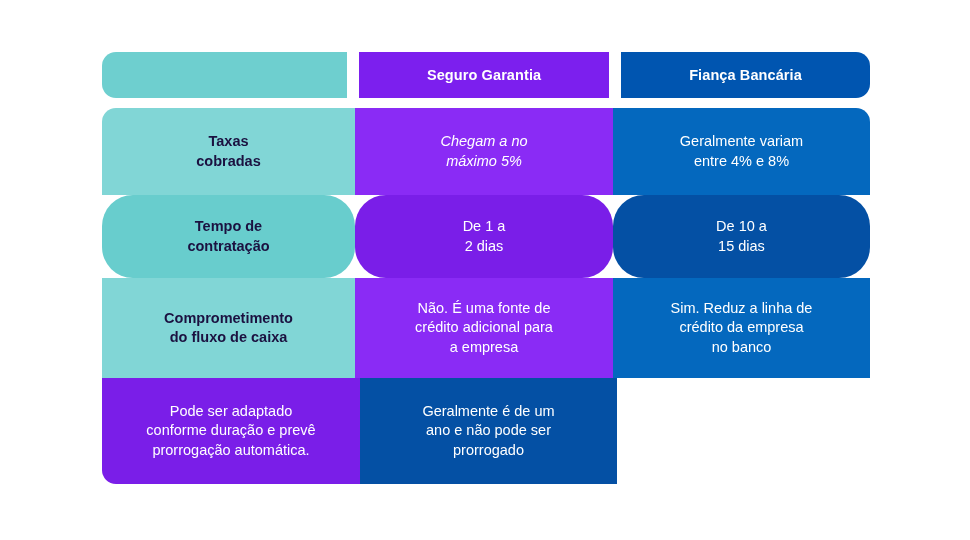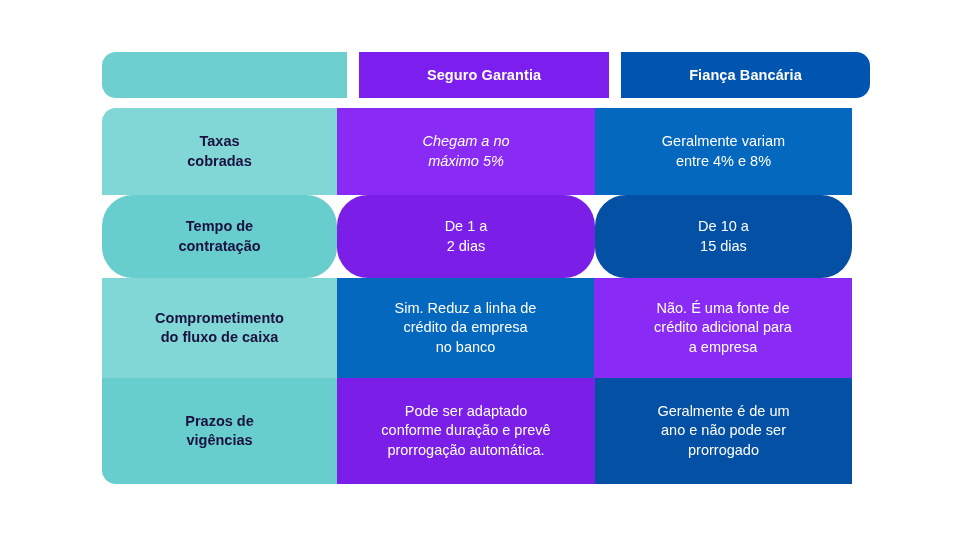--- a/index.html
+++ b/index.html
@@ -65,21 +65,21 @@
   .cell {
     display: flex;
     align-items: center;
     justify-content: center;
     text-align: center;
     box-sizing: border-box;
     padding: 6px 14px;
     line-height: 1.32;
   }
   .cell.label-col {
-    width: 235px;
+    width: 253px;
     font-weight: bold;
     font-size: 14.5px;
     color: #1B1140;
   }
   .cell.purple-col {
     width: 258px;
     font-size: 14.5px;
     color: #ffffff;
   }
   .cell.blue-col {
@@ -131,31 +131,29 @@
 contratação</div>
       <div class="cell purple-col" style="white-space: pre-line;">De 1 a
 2 dias</div>
       <div class="cell blue-col" style="white-space: pre-line;">De 10 a
 15 dias</div>
     </div>
 
     <div class="table-row r2 shade-light">
       <div class="cell label-col" style="white-space: pre-line;">Comprometimento
 do fluxo de caixa</div>
+      <div class="cell purple-col" style="white-space: pre-line;">Não. É uma fonte de
+crédito adicional para
+a empresa</div>
       <div class="cell blue-col" style="white-space: pre-line;">Sim. Reduz a linha de
 crédito da empresa
 no banco</div>
-      <div class="cell purple-col" style="white-space: pre-line;">Não. É uma fonte de
-crédito adicional para
-a empresa</div>
     </div>
 
     <div class="table-row r3 shade-dark">
-      <div class="cell label-col" style="white-space: pre-line;">Prazos de
-vigências</div>
       <div class="cell purple-col" style="white-space: pre-line;">Pode ser adaptado
 conforme duração e prevê
 prorrogação automática.</div>
       <div class="cell blue-col" style="white-space: pre-line;">Geralmente é de um
 ano e não pode ser
 prorrogado</div>
     </div>
 
   </div>
 </div>

